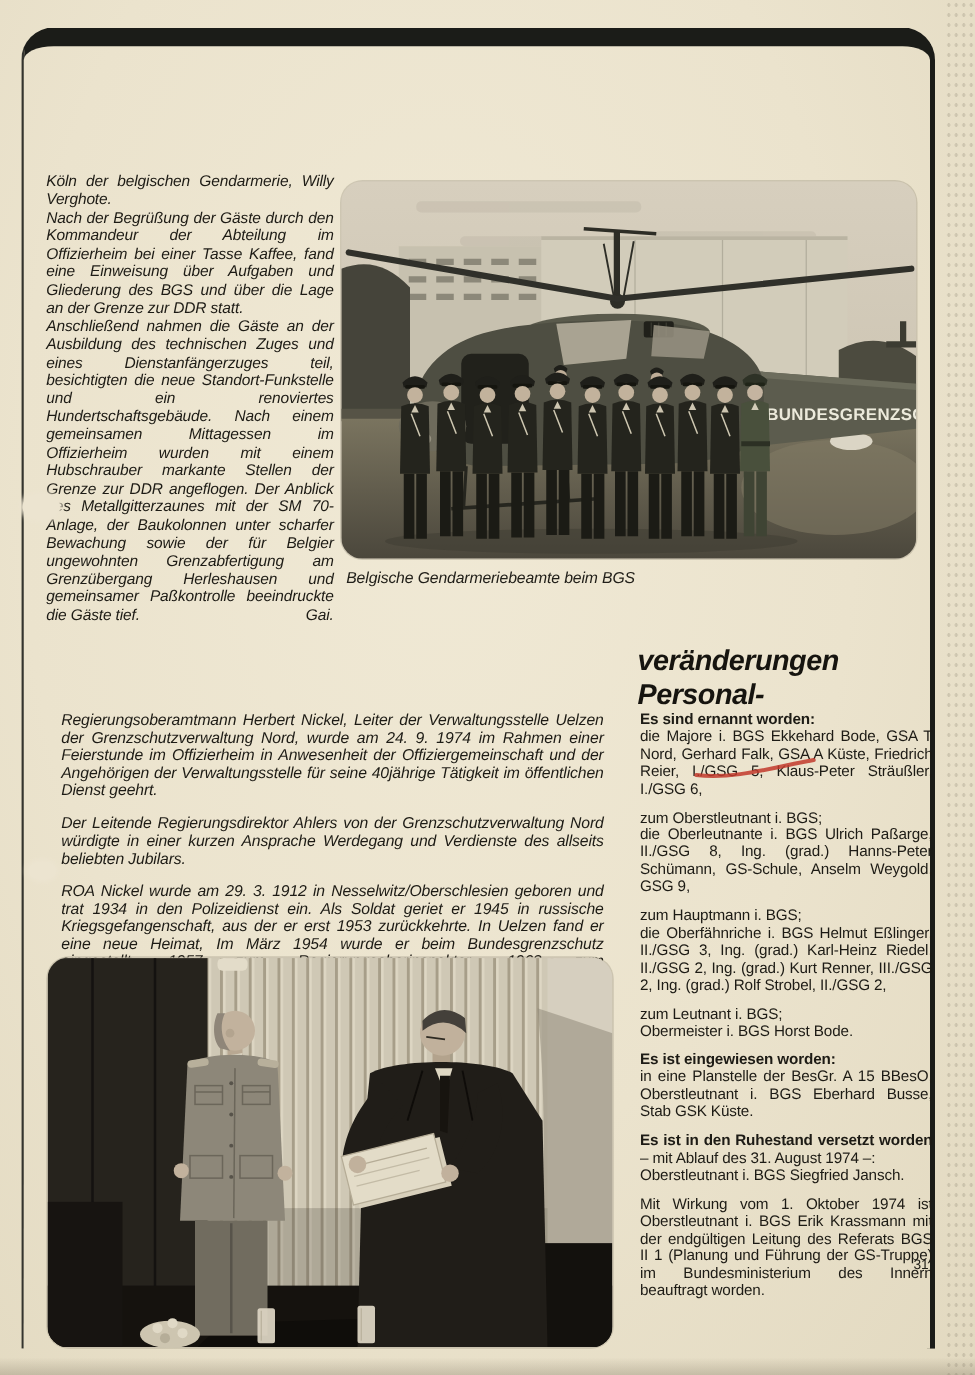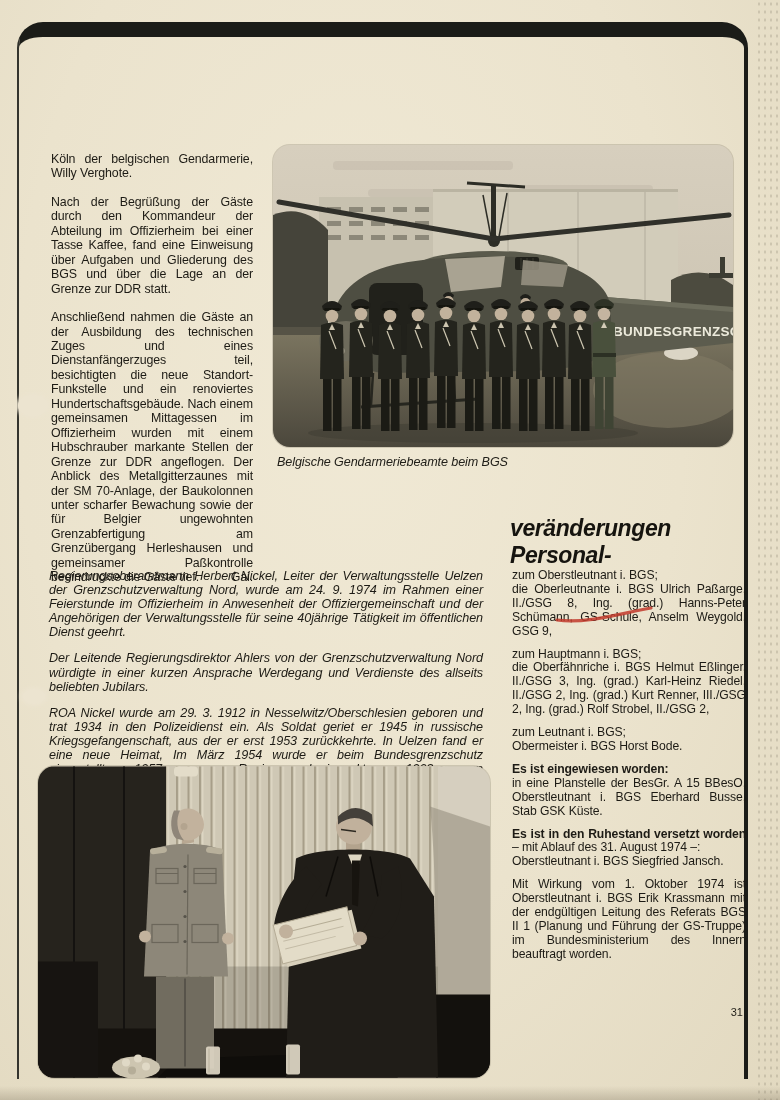--- a/index.html
+++ b/index.html
@@ -15,21 +15,21 @@
     background-image: radial-gradient(rgba(125,118,100,.45) 1px, rgba(0,0,0,0) 1.4px);
     background-size:6px 8px; opacity:.55; }
   .bottom-edge { position:absolute; left:0; top:1086px; width:100%; height:14px;
     background:linear-gradient(180deg, rgba(0,0,0,0), rgba(110,100,80,.28)); }
   .frame { position:absolute; left:17px; top:22px; width:731px; height:1057px;
     border-top:15px solid #1b1c18; border-left:2px solid #34342e; border-right:4px solid #1b1c18;
     border-bottom:none; border-radius:26px 26px 0 0; }
 
   .col-left { position:absolute; left:37px; top:138px; width:230px;
     font-size:12.4px; line-height:14.45px; text-align:justify; letter-spacing:-0.1px; hyphens:auto; }
-  .col-left p { margin:14px; }
+  .col-left p { margin:0;font-style:italic; }
   .sig { float:right; }
 
   .photo { position:absolute; border-radius:17px; overflow:hidden;
     box-shadow:0 0 0 1px rgba(60,55,40,.18); background:#cfc7b6; }
   .photo-heli { left:273px; top:145px; width:460px; height:302px; }
   .photo-ceremony { left:38px; top:766px; width:452px; height:312px; }
   .photo svg { display:block; }
 
   .caption { position:absolute; left:277px; top:455px; font-style:italic;
     font-size:12.6px; letter-spacing:-0.1px; color:#22201a; }
@@ -202,20 +202,24 @@
     <p>Der Leitende Regierungsdirektor Ahlers von der Grenzschutzverwaltung Nord würdigte in einer kurzen Ansprache Werdegang und Verdienste des allseits beliebten Jubilars.</p>
     <p>ROA Nickel wurde am 29. 3. 1912 in Nesselwitz/Oberschlesien geboren und trat 1934 in den Polizeidienst ein. Als Soldat geriet er 1945 in russische Kriegsgefangenschaft, aus der er erst 1953 zurückkehrte. In Uelzen fand er eine neue Heimat, Im März 1954 wurde er beim Bundesgrenzschutz eingestellt, 1957 zum Regierungsoberinspektor, 1963 zum Regierungsamtmann und 1971 zum Regierungsoberamtmann ernannt. Seit 1960 war er maßgeblich am Aufbau der Grenzschutz-Unterkunft des neuen Standortes Uelzen-Hainberg beteiligt.</p>
   </div>
 
   <h2 class="personnel-title">
     <div>veränderungen</div>
     <div>Personal-</div>
   </h2>
   <div class="col-right">
     <div class="sect">
+      <div class="b">Es sind ernannt worden:</div>
+      <div>die Majore i. BGS Ekkehard Bode, GSA T Nord, Gerhard Falk, GSA A Küste, Friedrich Reier, I./GSG 5, Klaus-Peter Sträußler, I./GSG 6,</div>
+    </div>
+    <div class="sect">
       <div>zum Oberstleutnant i. BGS;</div>
       <div>die Oberleutnante i. BGS Ulrich Paßarge, II./GSG 8, Ing. (grad.) Hanns-Peter Schümann, GS-Schule, Anselm Weygold, GSG 9,</div>
     </div>
     <div class="sect">
       <div>zum Hauptmann i. BGS;</div>
       <div>die Oberfähnriche i. BGS Helmut Eßlinger, II./GSG 3, Ing. (grad.) Karl-Heinz Riedel, II./GSG 2, Ing. (grad.) Kurt Renner, III./GSG 2, Ing. (grad.) Rolf Strobel, II./GSG 2,</div>
     </div>
     <div class="sect">
       <div>zum Leutnant i. BGS;</div>
       <div>Obermeister i. BGS Horst Bode.</div>

